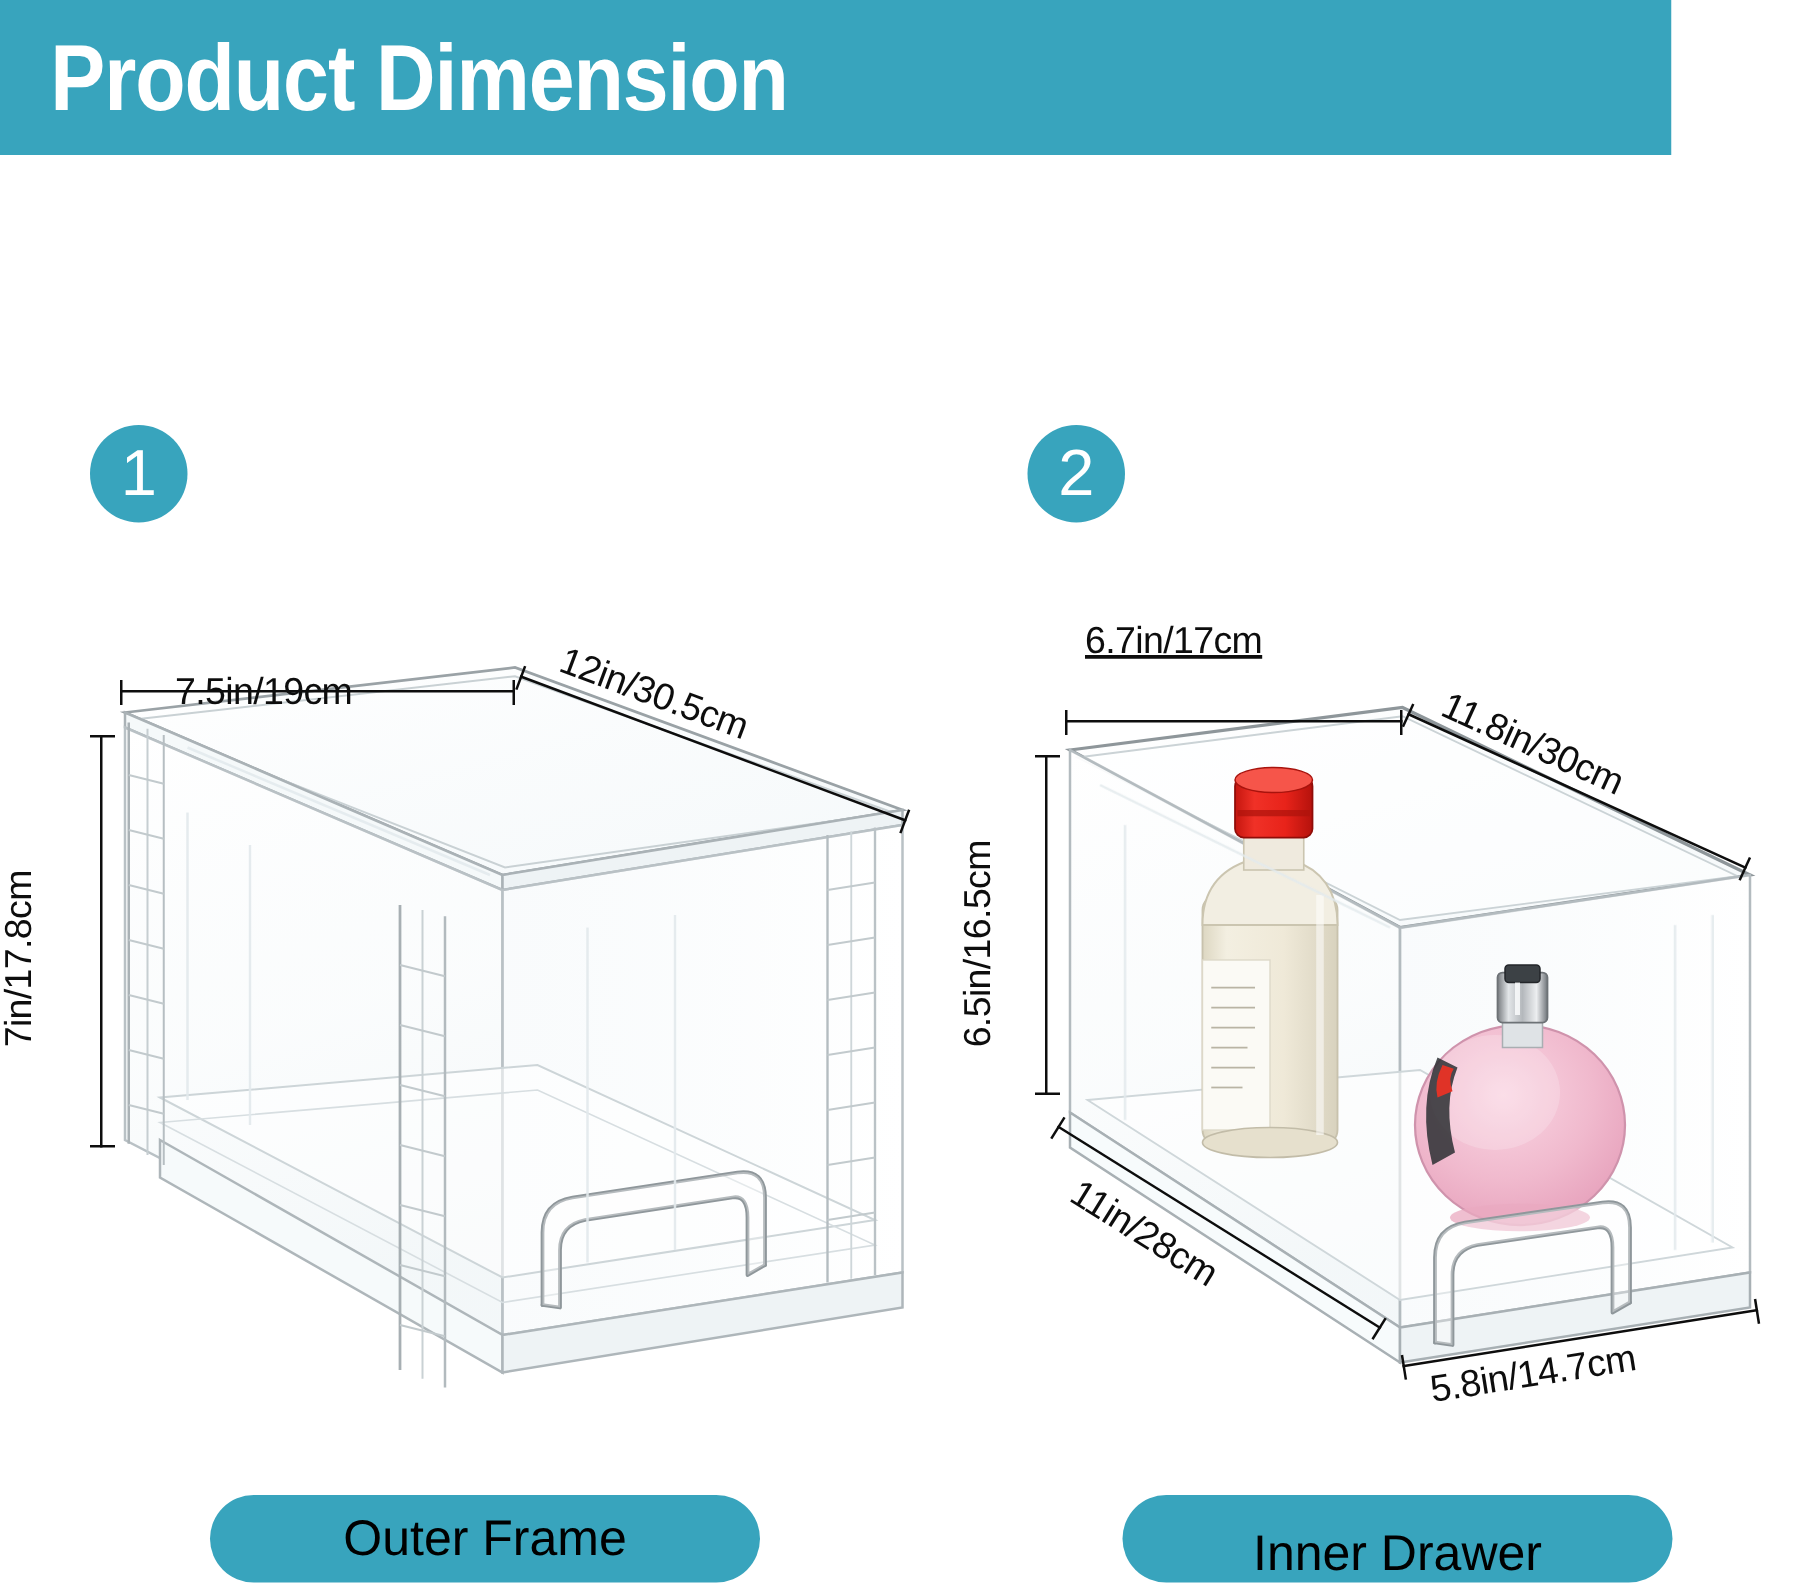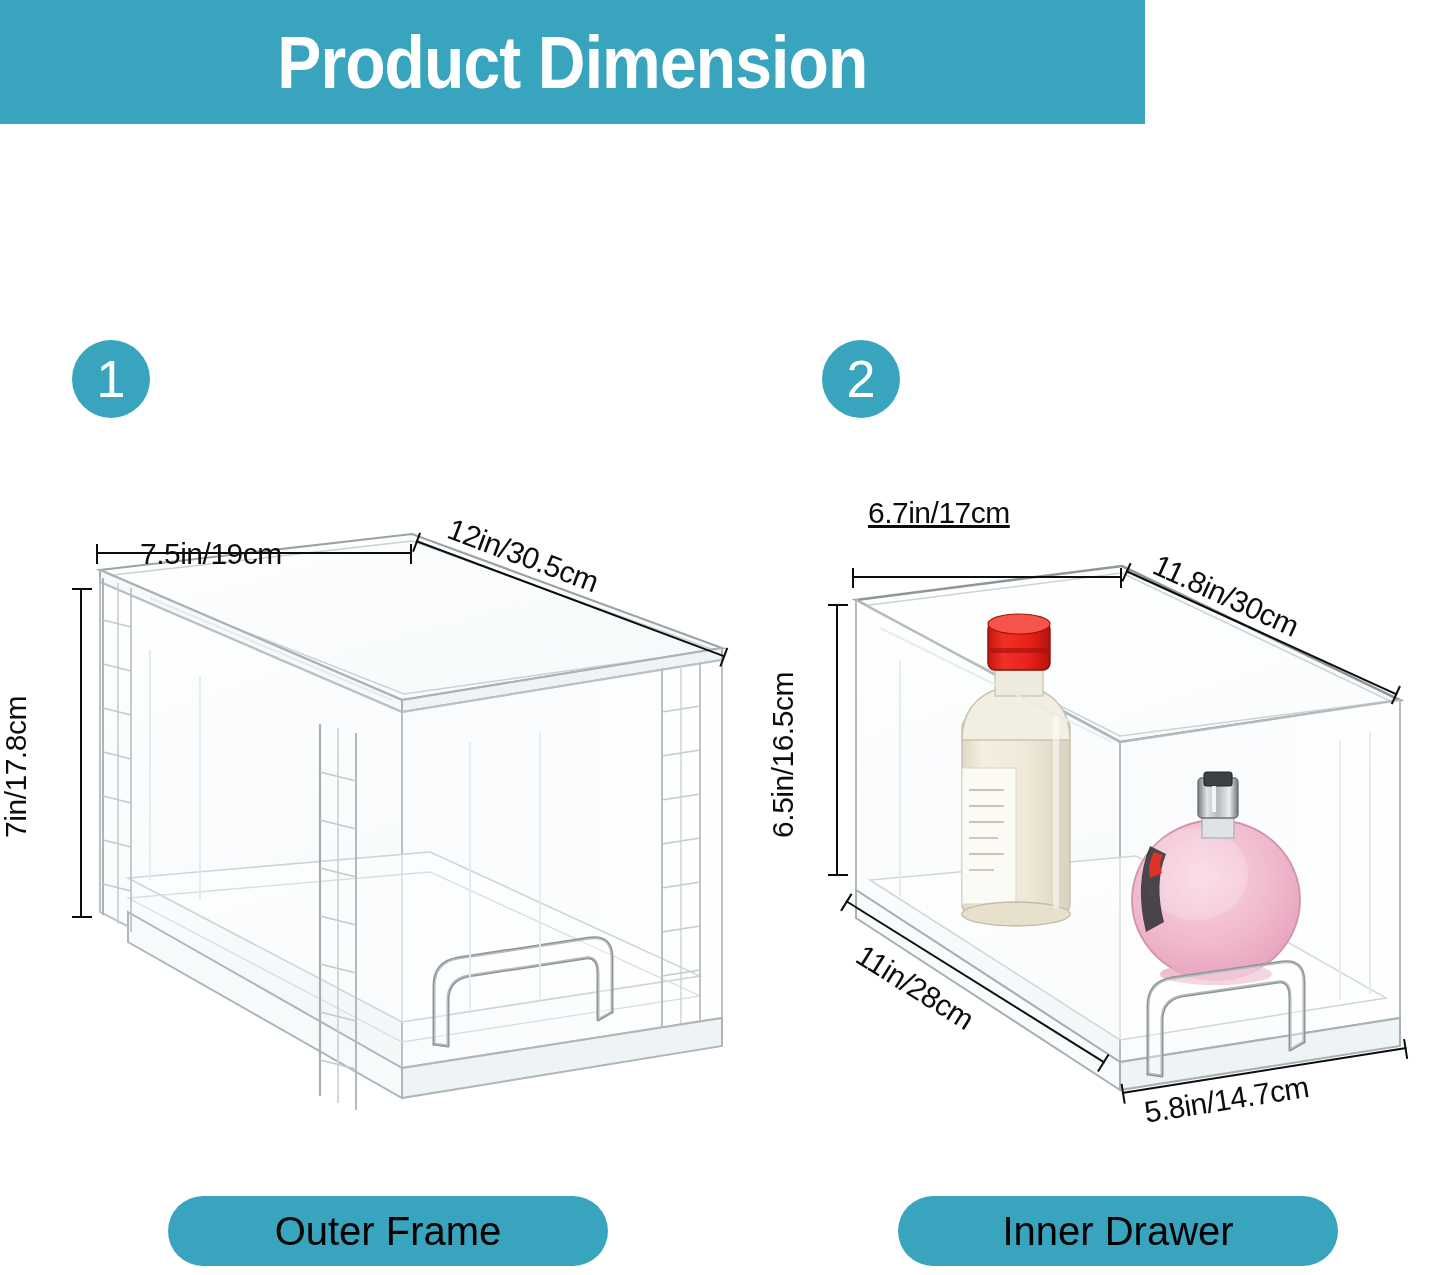--- a/index.html
+++ b/index.html
@@ -14,26 +14,26 @@
     position: relative;
     overflow: hidden;
     font-family: "Liberation Sans", sans-serif;
     color: #111;
   }
 
   
   .header-banner {
     position: absolute;
     left: 0; top: 0;
-    width: 1145px;
+    width: 1337px;
     height: 124px;
     background: #38a4bd;
     display: flex;
     align-items: center;
-    justify-content: center;
+    justify-content: flex-start;
   }
   .header-title {
     color: #ffffff;
     font-size: 75px;
     font-weight: 700;
     letter-spacing: -1px;
     line-height: 1;
     transform: scaleX(0.88);
     transform-origin: center;
     white-space: nowrap;
@@ -67,21 +67,21 @@
     display: flex;
     align-items: center;
     justify-content: center;
     font-size: 40px;
     font-weight: 400;
     white-space: nowrap;
     padding: 0 40px;
     box-sizing: border-box;
   }
   #pill-outer { left: 168px; top: 1196px; width: 440px; }
-  #pill-inner { left: 898px; top: 1196px; width: 440px; }
+  #pill-inner { left: 898px; top: 1196px; width: 440px; align-items: flex-end; }
 
   
   .dim-label {
     position: absolute;
     font-size: 30px;
     font-weight: 400;
     color: #0d0d0d;
     white-space: nowrap;
     letter-spacing: -0.5px;
   }

